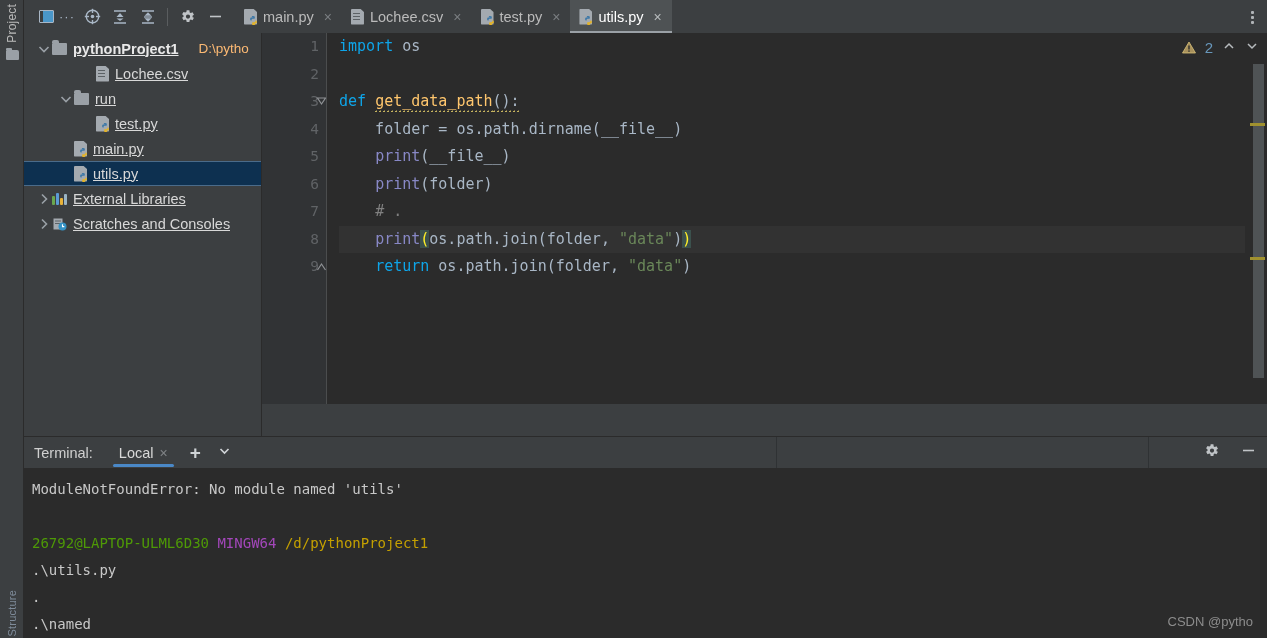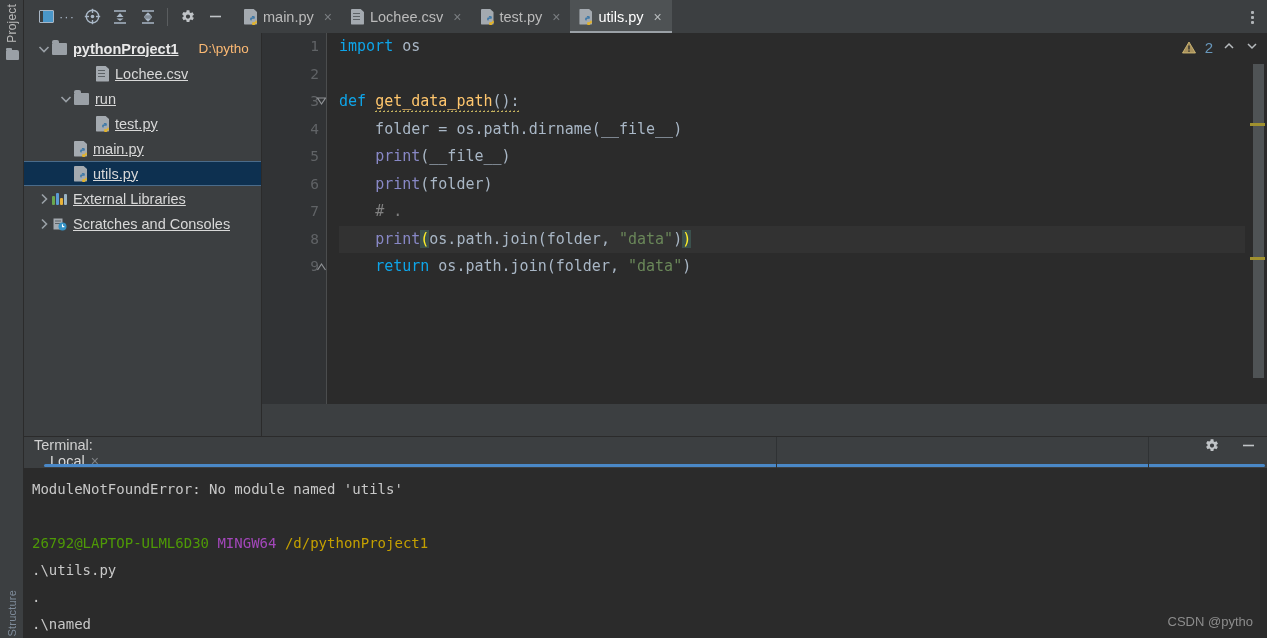--- a/index.html
+++ b/index.html
@@ -166,23 +166,22 @@
   
   .breadcrumb {
     position:absolute; left:262px; top:404px; width:1005px; height:32px;
     background:#3c3f41; display:flex; align-items:center; padding-left:14px;
     font-size:14.5px; color:#c8c8c8;margin-top:28px;
   }
 
   
   .term-header {
     position:absolute; left:24px; top:436px; width:1243px; height:32px;
-    background:#3c3f41; display:flex; 
+    background:#3c3f41; display:flex; align-items:center;
     border-top:1px solid #2b2b2b;
-    flex-direction:column;
   }
   .term-label { font-size:14.5px; color:#d0d0d0; padding-left:10px; }
   .term-tab {
     margin-left:18px; height:32px; display:flex; align-items:center; gap:6px;
     padding:0 8px; position:relative; font-size:14.5px; color:#d9d9d9;
   }
   .term-tab:after{ content:""; position:absolute; left:2px; right:2px; bottom:2px; height:3px;
     background:#4a88c7; border-radius:2px; }
   .term-tab .xmark { color:#808487; font-size:14px; }
   .term-plus { color:#cfd3d6; font-size:19px; margin-left:14px; font-weight:bold; }

